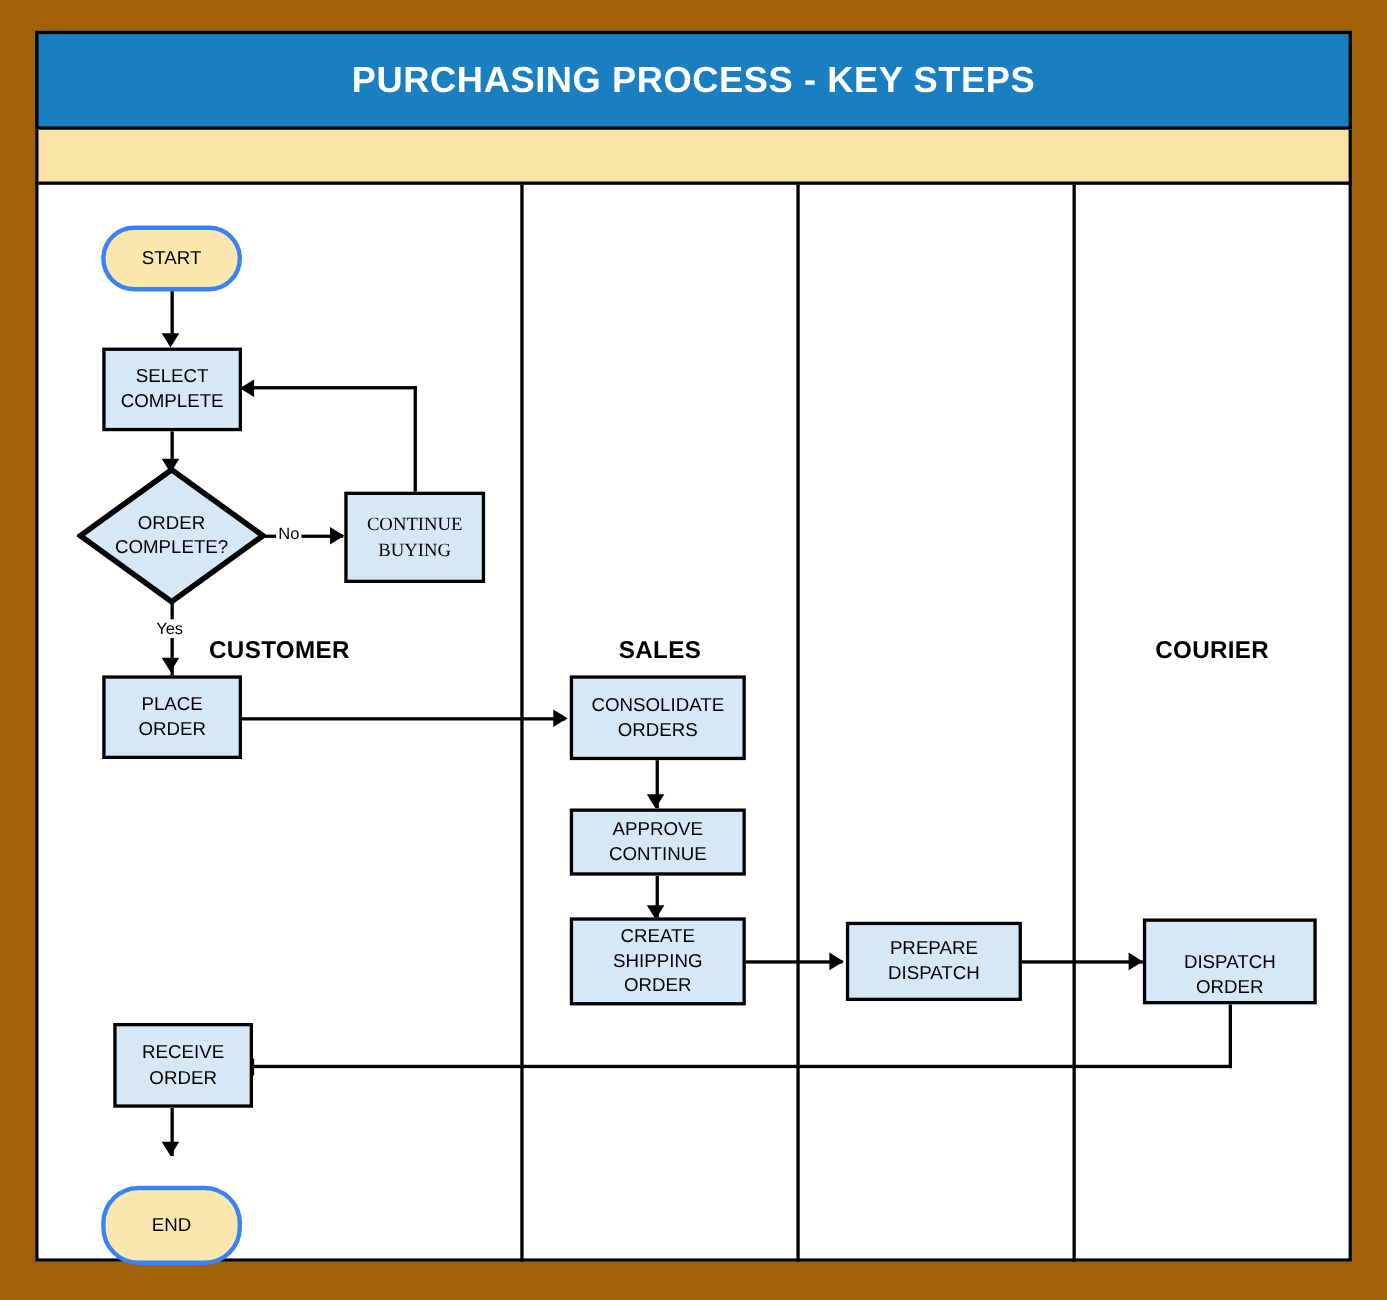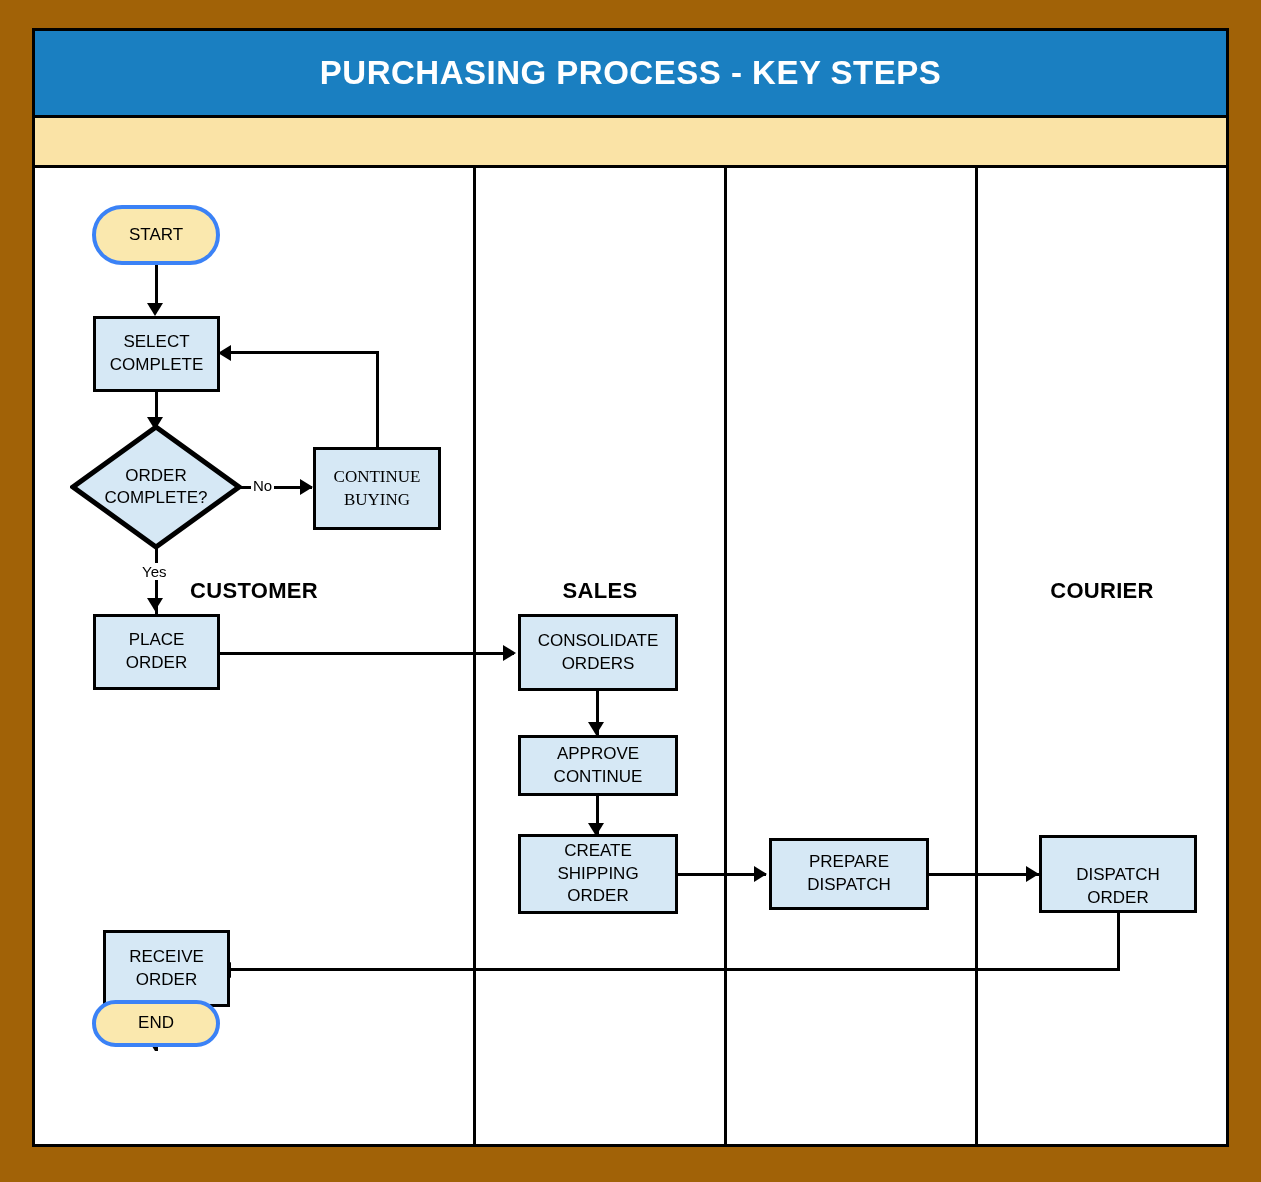--- a/index.html
+++ b/index.html
@@ -267,21 +267,21 @@
       <span>PLACE</span><br><span>ORDER</span>
     </span>
   </div>
 
   <div class="node process" style="left:103px; top:930px; width:127px; height:77px;">
     <span>
       <span>RECEIVE</span><br><span>ORDER</span>
     </span>
   </div>
 
-  <div class="node terminator" style="left:92px; top:1000px; width:128px; height:47px;">
+  <div class="node terminator" style="left:92px; top:1078px; width:128px; height:72px;">
     <span>END</span>
   </div>
 
   <div class="node process" style="left:518px; top:614px; width:160px; height:77px;">
     <span>
       <span>CONSOLIDATE</span><br><span>ORDERS</span>
     </span>
   </div>
 
   <div class="node process" style="left:518px; top:735px; width:160px; height:61px;">

